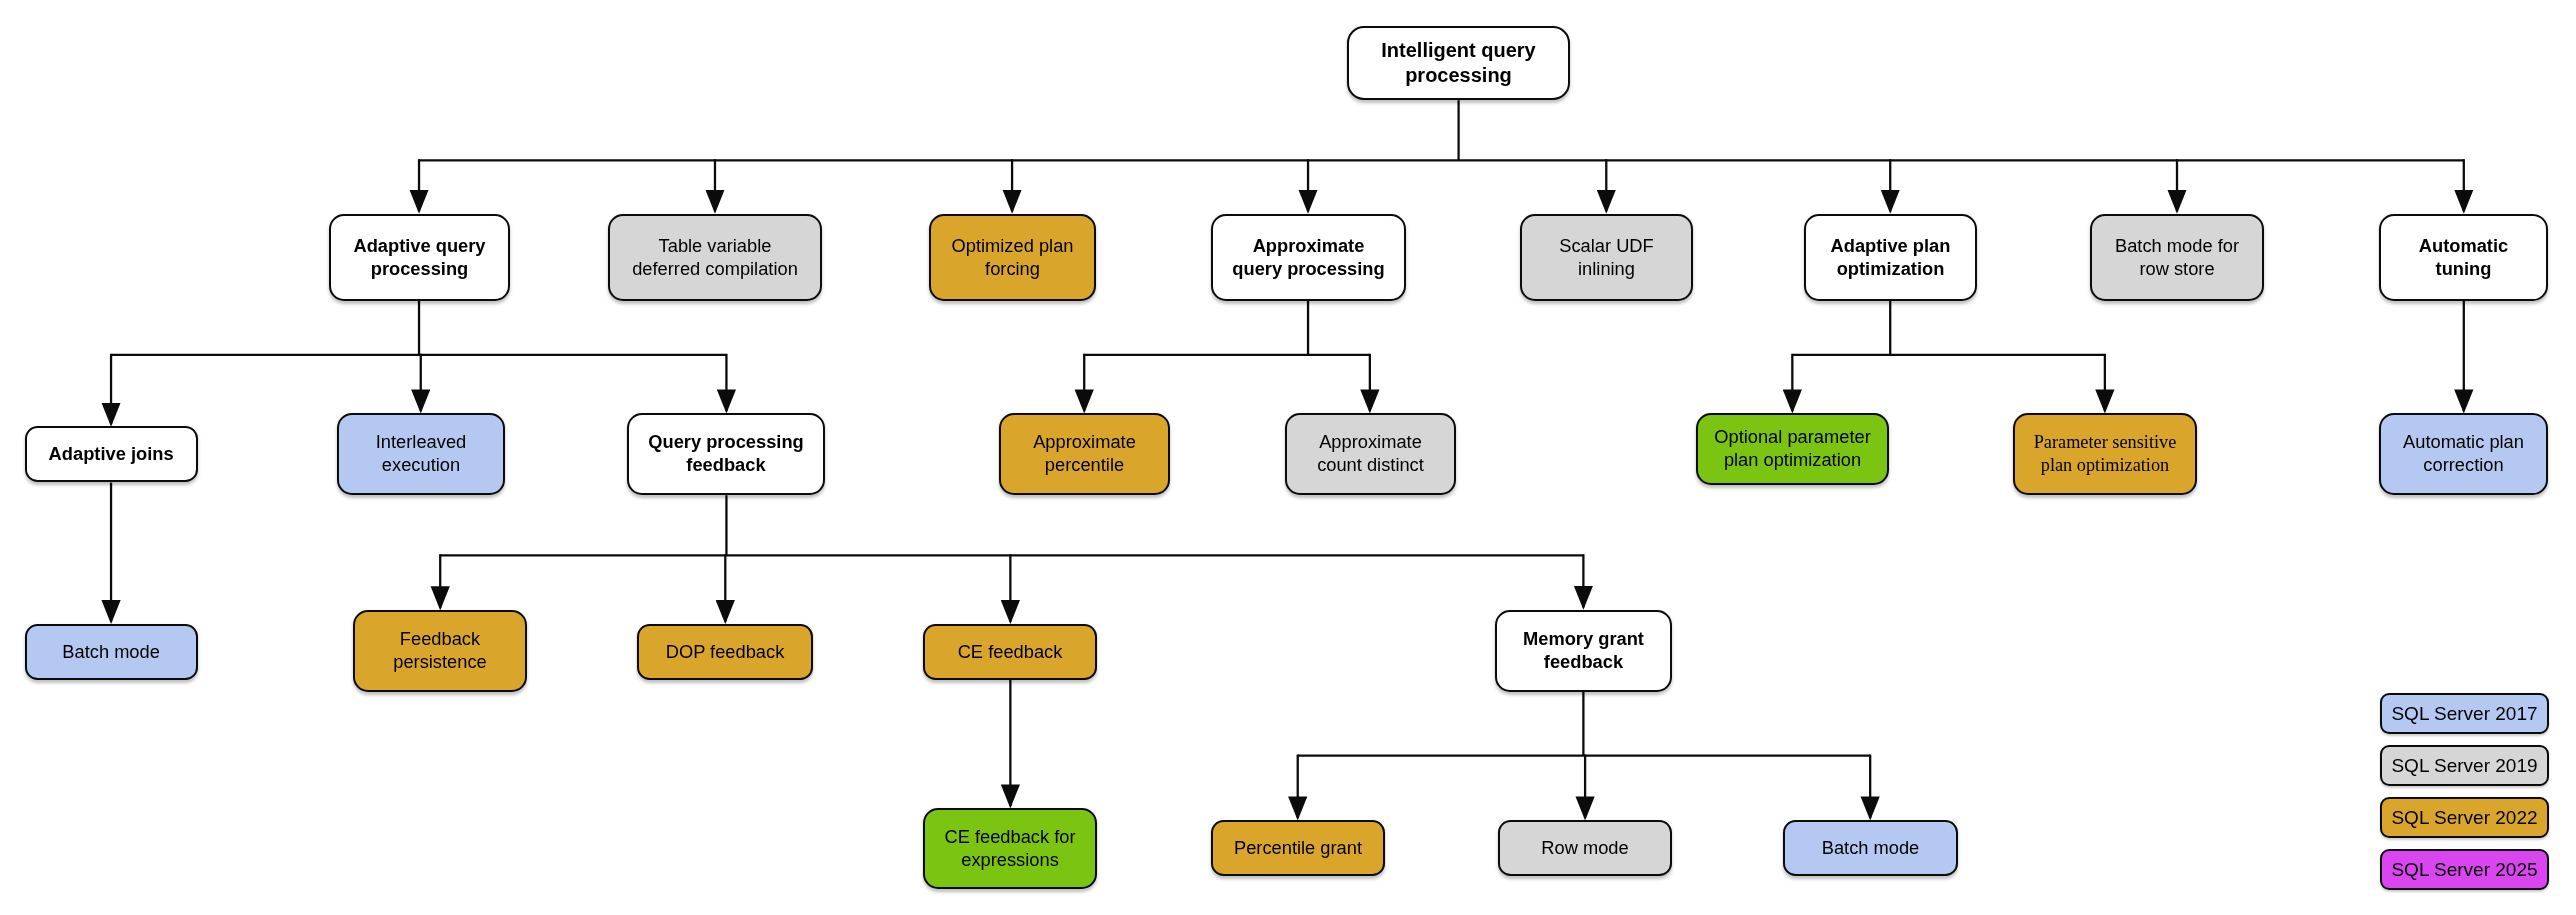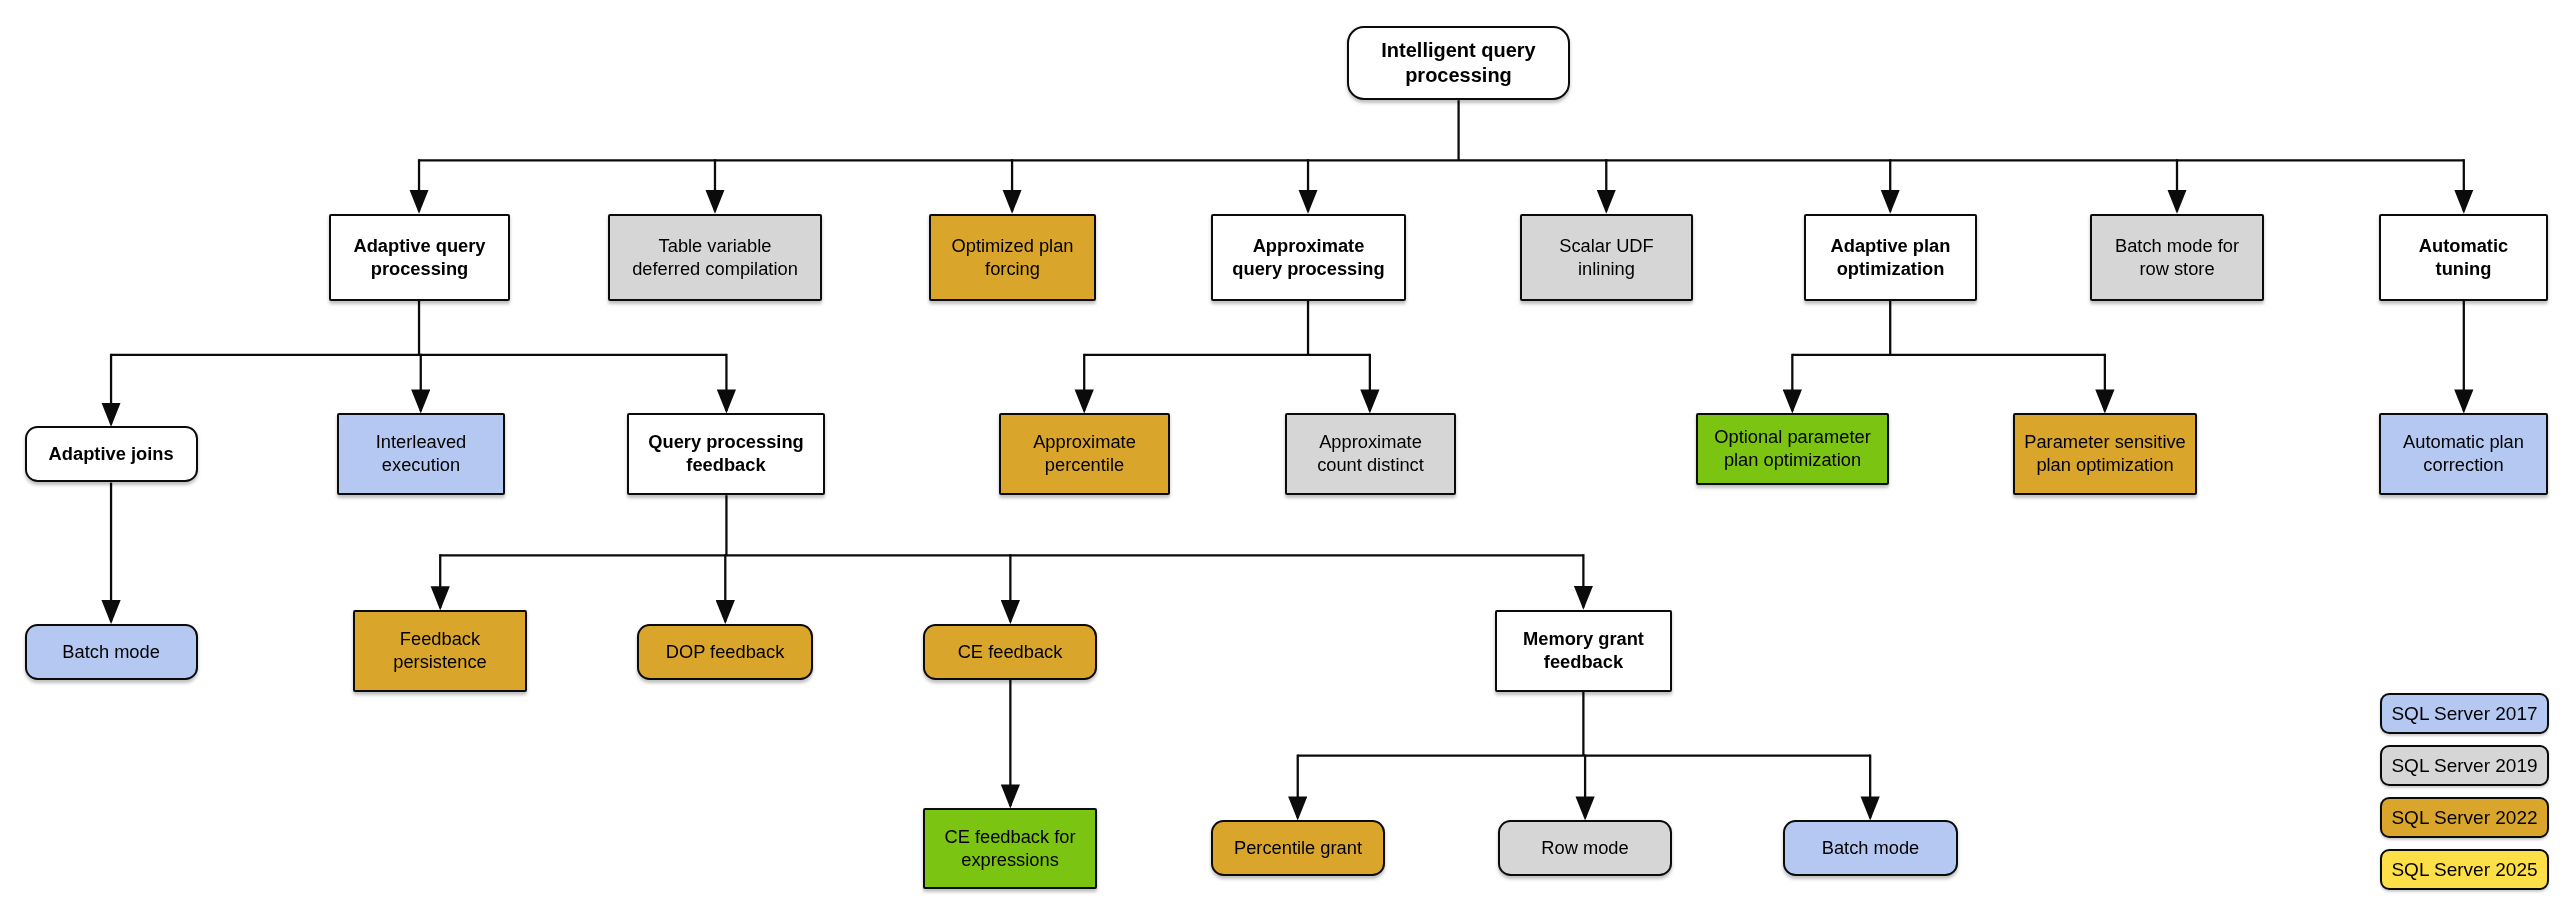--- a/index.html
+++ b/index.html
@@ -16,21 +16,21 @@
     position:absolute;left:0;top:0;width:2576px;height:916px;
     pointer-events:none;
   }
   .node{
     position:absolute;
     box-sizing:border-box;
     display:flex;align-items:center;justify-content:center;
     text-align:center;
     white-space:pre-line;
     border:2.3px solid #0b0b0b;
-    border-radius:2px;
+    border-radius:15px;
     background:#ffffff;
     font-size:18.3px;
     line-height:1.25;
     padding:1.1px 4.6px;
     box-shadow:0 2.3px 3.4px rgba(0,0,0,0.25);
   }
   .bold{font-weight:bold;}
   .oneline{border-radius:12.6px;}
   .legend-pill{
     position:absolute;
@@ -53,21 +53,21 @@
   #n-scalar-udf-inlining{left:1520px;top:214px;width:173px;height:87px;}
   #n-adaptive-plan-optimization{left:1804px;top:214px;width:173px;height:87px;}
   #n-batch-mode-for-row-store{left:2090px;top:214px;width:174px;height:87px;}
   #n-automatic-tuning{left:2379px;top:214px;width:169px;height:87px;}
   #n-adaptive-joins{left:24.6px;top:426px;width:173px;height:56px;}
   #n-interleaved-execution{left:337px;top:413px;width:168px;height:82px;}
   #n-query-processing-feedback{left:627px;top:413px;width:198px;height:82px;}
   #n-approximate-percentile{left:999px;top:413px;width:171px;height:82px;}
   #n-approximate-count-distinct{left:1285px;top:413px;width:171px;height:82px;}
   #n-optional-parameter-plan-optimization{left:1696px;top:413px;width:193px;height:72px;}
-  #n-parameter-sensitive-plan-optimization{left:2013px;top:413px;width:184px;height:82px;}
+  #n-parameter-sensitive-plan-optimization{left:2013px;top:413px;width:184px;height:82px;font-family:Liberation Serif, serif;}
   #n-automatic-plan-correction{left:2379px;top:413px;width:169px;height:82px;}
   #n-batch-mode-adaptive{left:24.6px;top:624px;width:173px;height:56px;}
   #n-feedback-persistence{left:353px;top:610px;width:174px;height:82px;}
   #n-dop-feedback{left:637px;top:624px;width:176px;height:56px;}
   #n-ce-feedback{left:923px;top:624px;width:174px;height:56px;}
   #n-memory-grant-feedback{left:1495px;top:610px;width:177px;height:82px;}
   #n-ce-feedback-for-expressions{left:923px;top:808px;width:174px;height:81px;}
   #n-percentile-grant{left:1211px;top:820px;width:174px;height:56px;}
   #n-row-mode{left:1498px;top:820px;width:174px;height:56px;}
   #n-batch-mode-memory-grant{left:1783px;top:820px;width:175px;height:56px;}
@@ -192,16 +192,16 @@
 
   <div class="node" id="n-ce-feedback-for-expressions" style="background: rgb(124, 196, 18);">CE feedback for
 expressions</div>
   <div class="node oneline" id="n-percentile-grant" style="background: rgb(217, 166, 43);">Percentile grant</div>
   <div class="node oneline" id="n-row-mode" style="background: rgb(214, 214, 214);">Row mode</div>
   <div class="node oneline" id="n-batch-mode-memory-grant" style="background: rgb(181, 200, 242);">Batch mode</div>
 
   <div class="legend-pill" id="lg-2017" style="background: rgb(181, 200, 242);">SQL Server 2017</div>
   <div class="legend-pill" id="lg-2019" style="background: rgb(214, 214, 214);">SQL Server 2019</div>
   <div class="legend-pill" id="lg-2022" style="background: rgb(217, 166, 43);">SQL Server 2022</div>
-  <div class="legend-pill" id="lg-2025" style="background: #fde047;">SQL Server 2025</div>
+  <div class="legend-pill" id="lg-2025" style="background: #d946ef;">SQL Server 2025</div>
 
 </div>
 
 
 </body></html>

